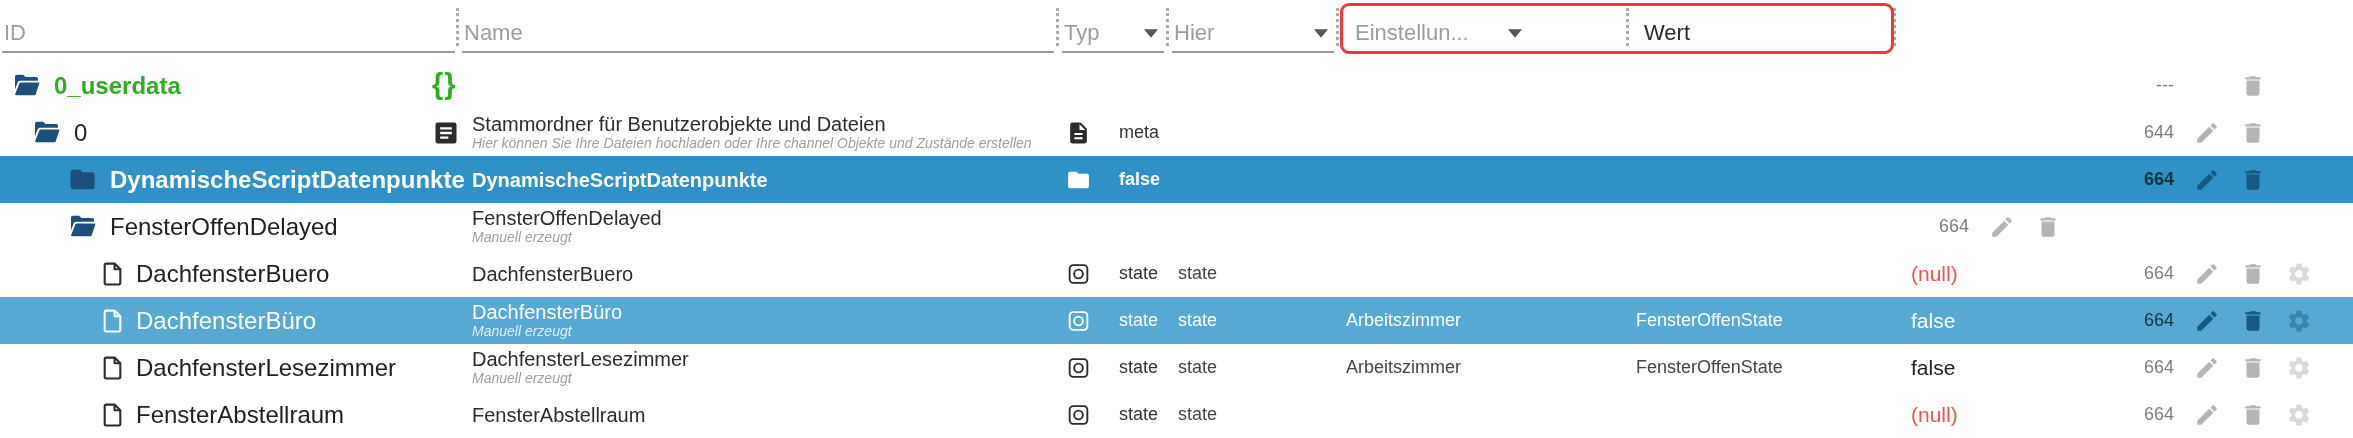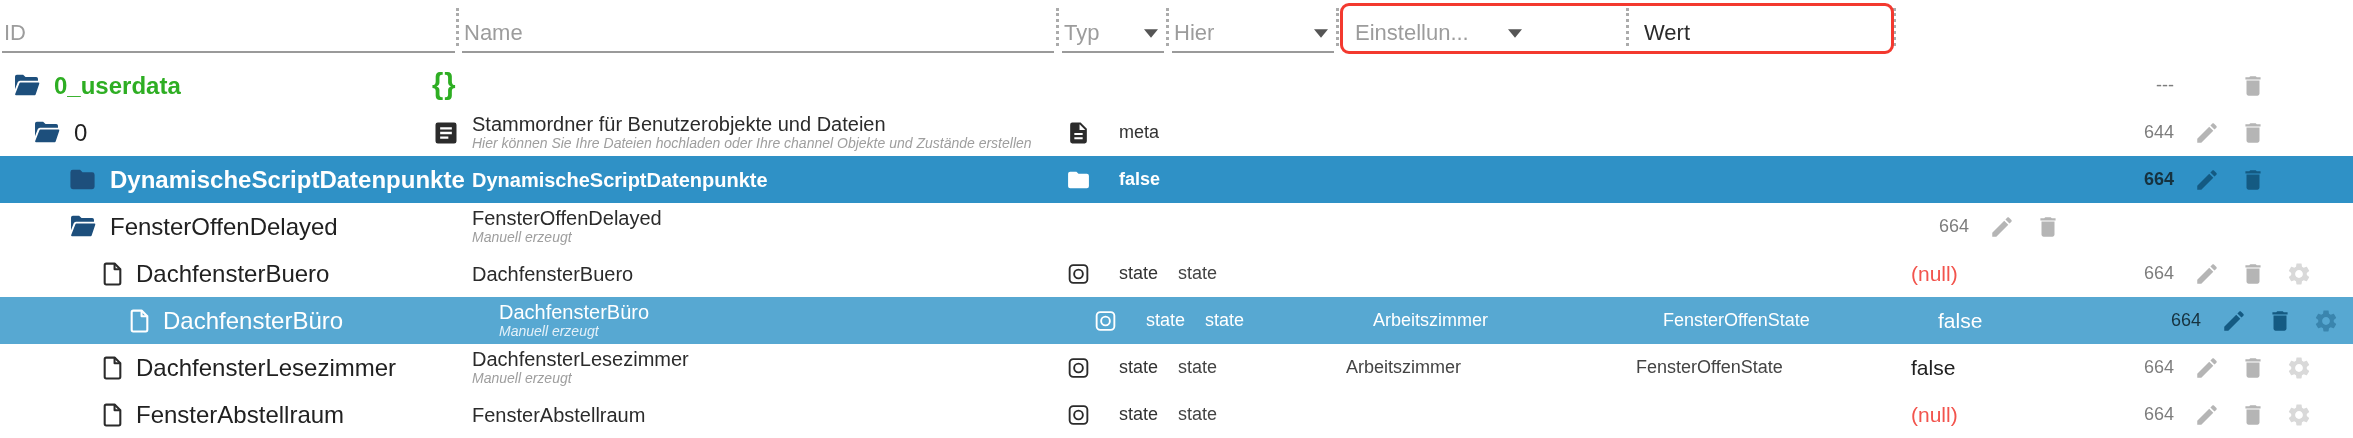--- a/index.html
+++ b/index.html
@@ -28,21 +28,21 @@
   .hcell.c-rights .hfield{flex:0 0 175px;margin-left:15px;}
   .arrow-icon{width:14px;height:9px;color:#555;flex:0 0 auto;margin-right:4px;}
   .vdiv{position:absolute;top:8px;height:38px;border-left:3px dotted #ababab;}
   .hl-box{
     position:absolute;left:1340px;top:3px;width:548px;height:45px;
     border:3px solid var(--hl-red);border-radius:9px;z-index:6;pointer-events:none;
   }
   
   .row{height:47px;background:#fff;}
   .row.sel-primary{background:var(--sel-primary);font-weight:bold;}
-  .row.sel-secondary{background:var(--sel-secondary);padding-left:27px;}
+  .row.sel-secondary{background:var(--sel-secondary);}
   .cell{display:flex;align-items:center;white-space:nowrap;box-sizing:border-box;}
   .id-cell{gap:11px;}
   .tree-icon{display:inline-flex;flex:0 0 auto;}
   .tree-icon.folder-open svg,.tree-icon.folder-closed svg{width:33px;height:29px;}
   .tree-icon.file svg{width:25px;height:30px;}
   .tree-icon.folder-open,.tree-icon.folder-closed{color:var(--folder-blue);}
   .tree-icon.file{color:#2b2b2b;}
   .row.sel-secondary .tree-icon.file{color:#fff;}
   .id-text{font-size:24px;color:#212121;}
   .id-text.root{color:var(--root-green);font-weight:bold;}

